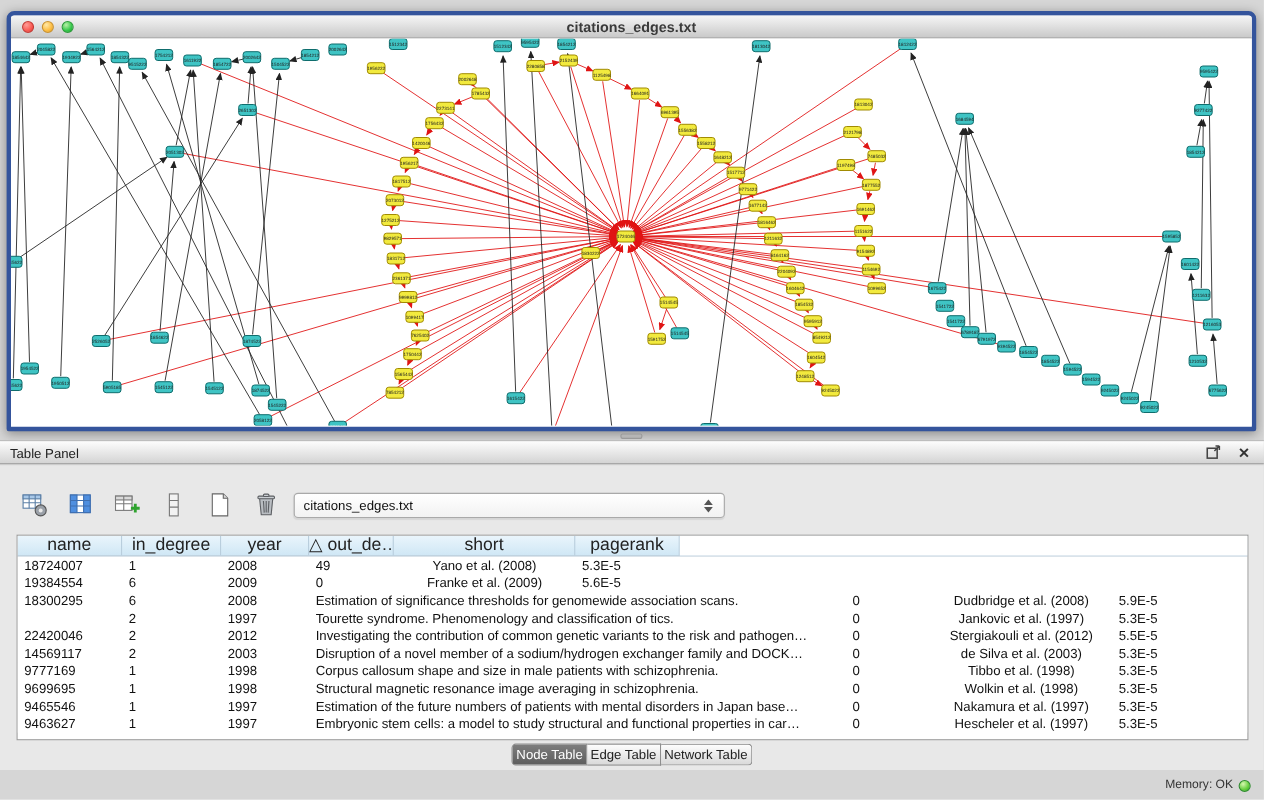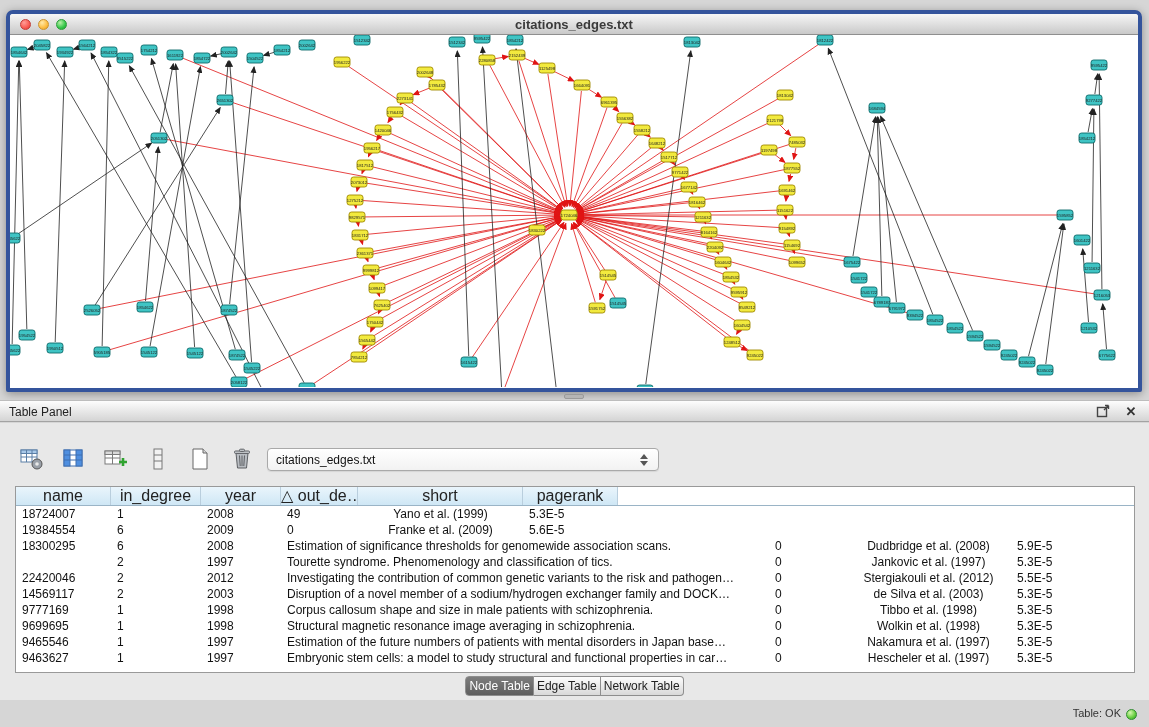--- a/index.html
+++ b/index.html
@@ -835,21 +835,21 @@
         <div class="th" style="width: 165px;">short</div>
         <div class="th" style="width: 95px;">pagerank</div>
         <div class="th filler"></div>
       </div>
     <div class="tbody">
         <div class="tr">
           <div class="td c0" style="width: 95px;">18724007</div>
           <div class="td c1" style="width: 90px;">1</div>
           <div class="td c2" style="width: 80px;">2008</div>
           <div class="td c4" style="width: 77px;">49</div>
-          <div class="td c5" style="width: 165px;">Yano et al. (1999)</div>
+          <div class="td c5" style="width: 165px;">Yano et al. (2008)</div>
           <div class="td c6" style="width: 95px;">5.3E-5</div>
         </div>
         <div class="tr">
           <div class="td c0" style="width: 95px;">19384554</div>
           <div class="td c1" style="width: 90px;">6</div>
           <div class="td c2" style="width: 80px;">2009</div>
           <div class="td c4" style="width: 77px;">0</div>
           <div class="td c5" style="width: 165px;">Franke et al. (2009)</div>
           <div class="td c6" style="width: 95px;">5.6E-5</div>
         </div>
@@ -928,14 +928,14 @@
       </div>
   </div>
 
   <div class="tabs">
       <button class="tab sel">Node Table</button>
       <button class="tab">Edge Table</button>
       <button class="tab">Network Table</button>
     </div>
 </div>
 
-<span class="status">Table: OK</span>
+<span class="status">Memory: OK</span>
 <span class="mem-dot"></span>
 
 </body></html>

